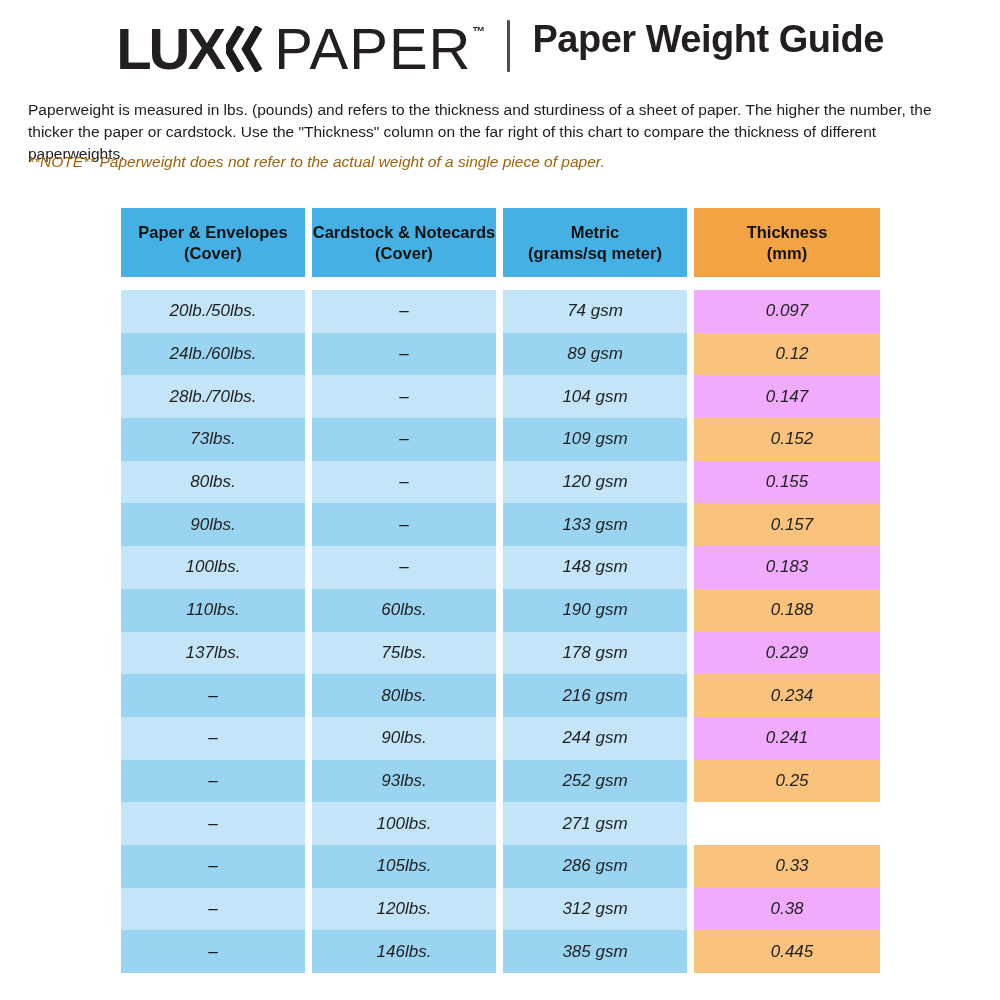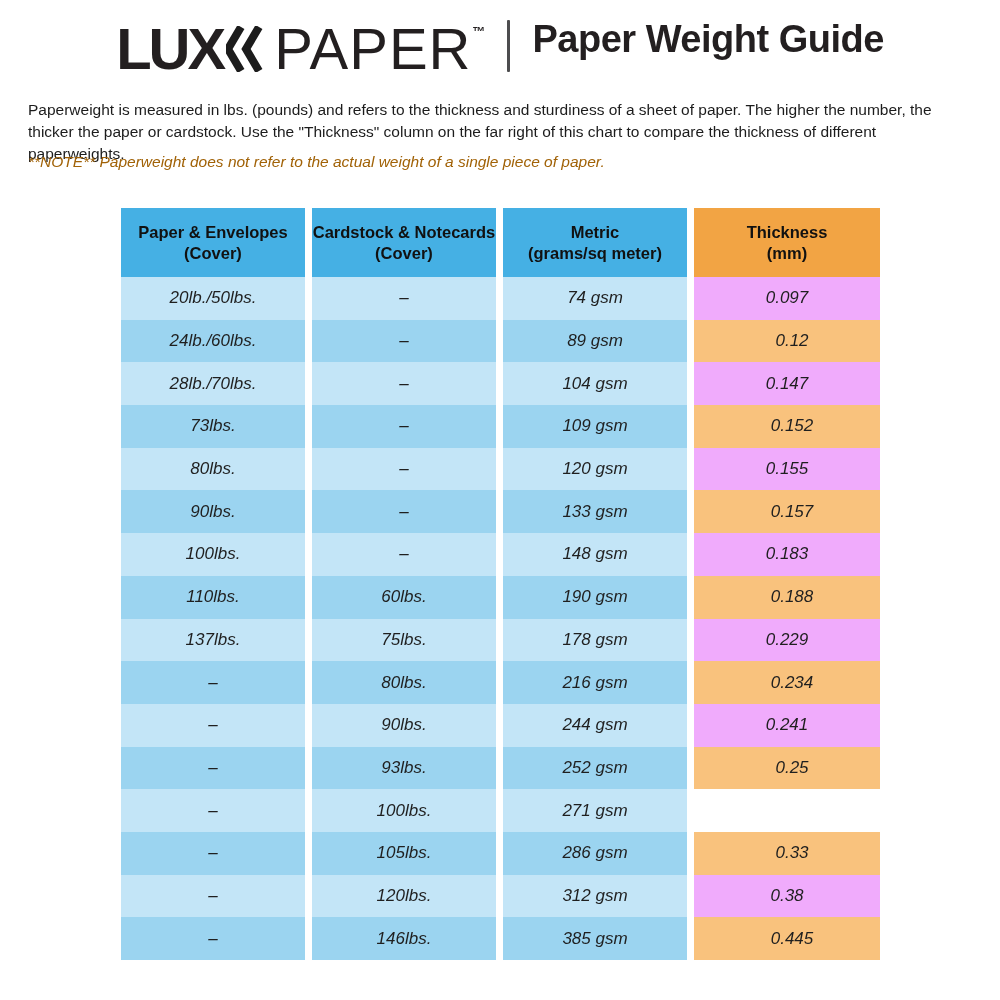--- a/index.html
+++ b/index.html
@@ -42,21 +42,21 @@
   }
   .intro-note {
     position:absolute; left:28px; top:153px; width:948px;
     font-size:15.5px; font-style:italic; color:#a16207;
   }
 
   
   .weights-table { position:absolute; left:121px; top:208px; width:759px; }
   .thead {
     display:grid; grid-template-columns:184px 184px 184px 186px;
-    column-gap:7px; 
+    column-gap:7px; margin-bottom:13px;
   }
   .th {
     height:69px; display:flex; flex-direction:column;
     justify-content:center; align-items:center; text-align:center;
     font-weight:bold; font-size:16.5px; line-height:21px; color:#111;
   }
   .th.blue   { background:#45b0e4; }
   .th.orange { background:#f2a444; }
 
   .trow {

